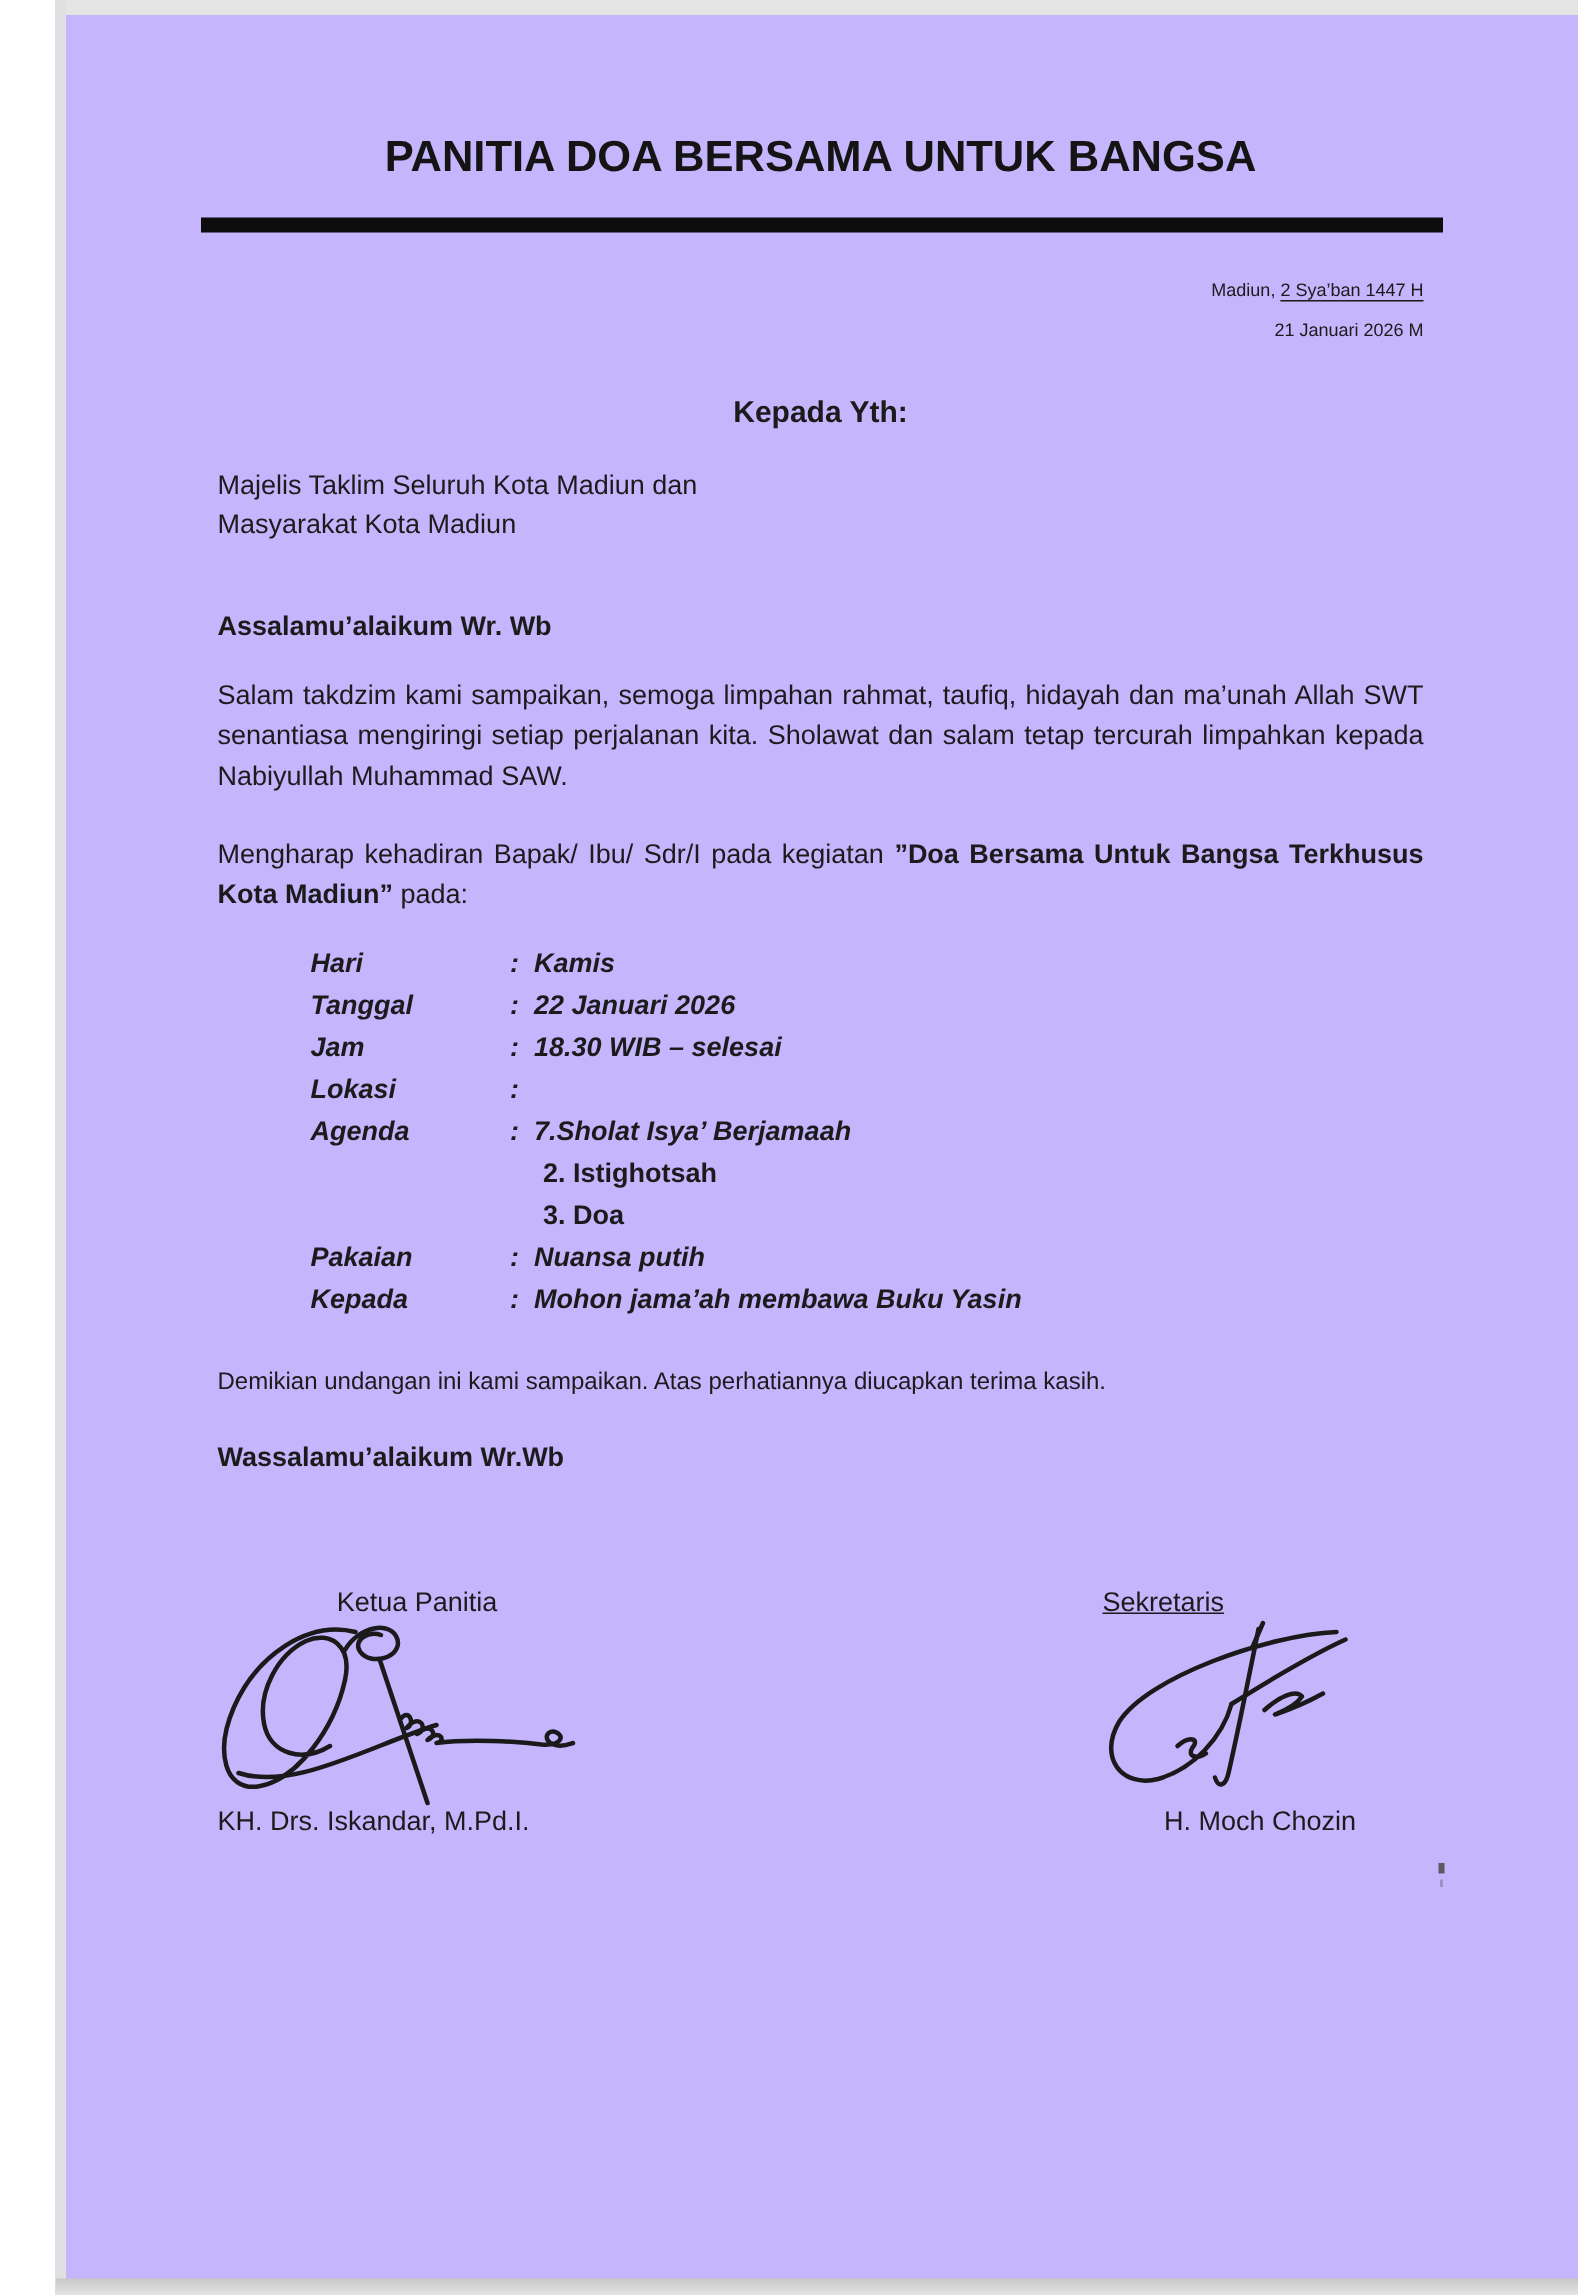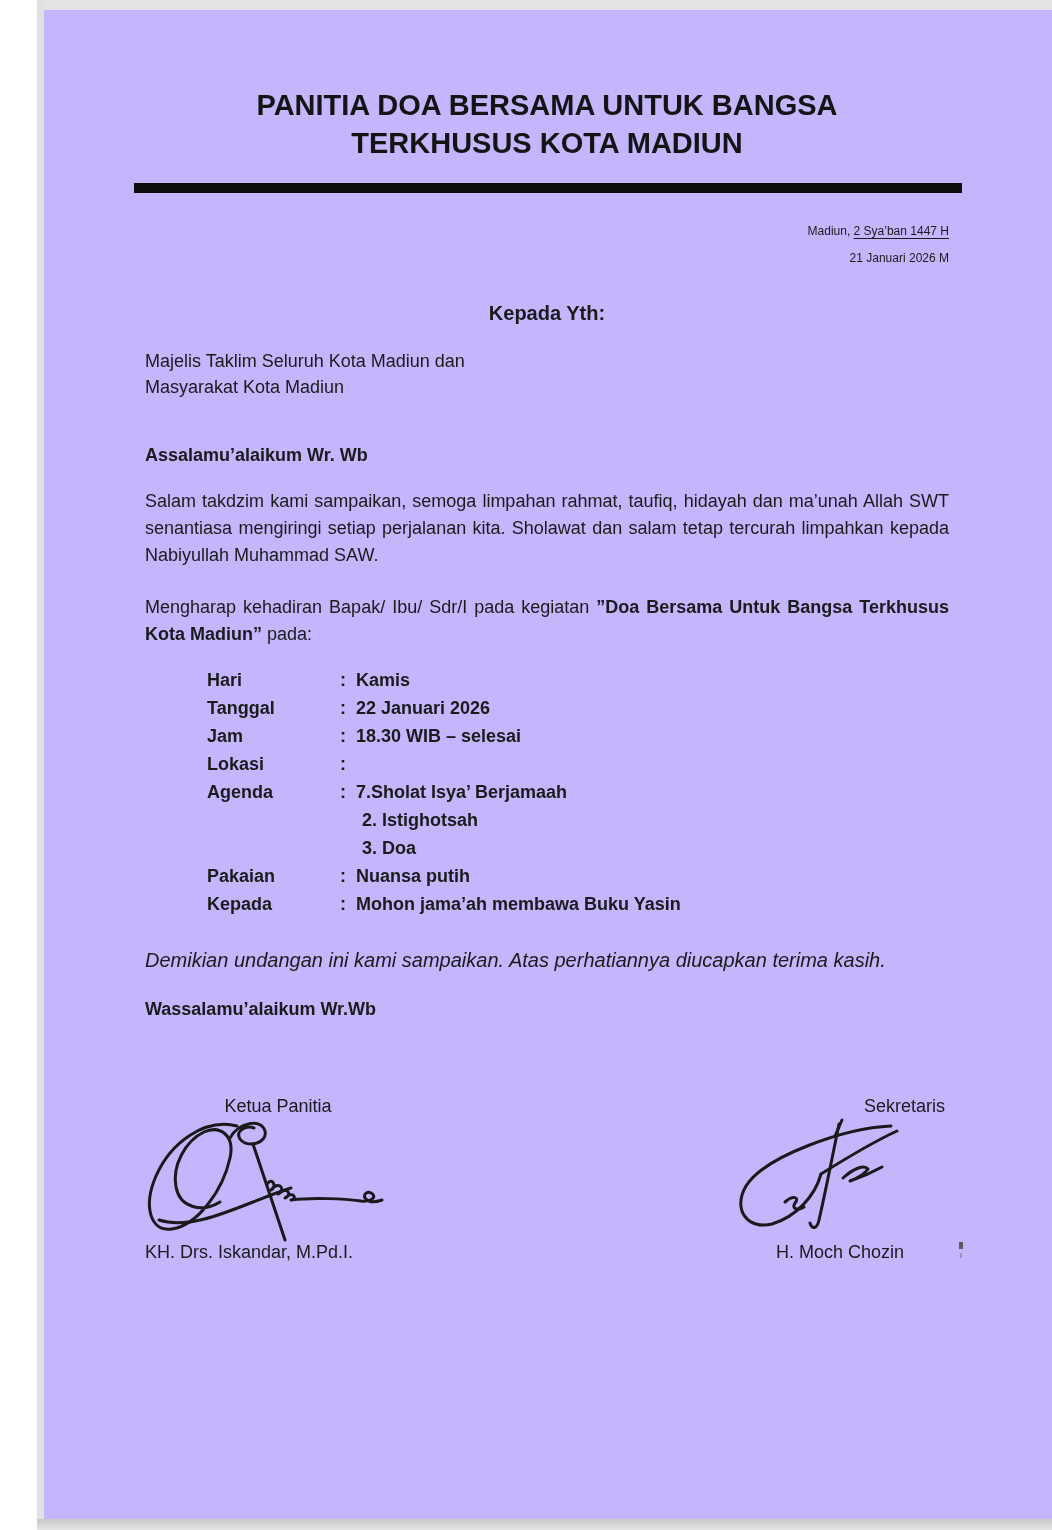--- a/index.html
+++ b/index.html
@@ -65,32 +65,32 @@
   .para1 { margin-top: 22px; }
   .para2 { margin-top: 25px; }
   .b { font-weight: bold; }
 
   .details {
     margin-top: 18px;
     font-size: 18px;
     line-height: 28px;
     font-weight: bold;
   }
-  .detail-row { display: flex; padding-left: 62px; }
+  .detail-row { display: flex; padding-left: 62px; font-style: italic; }
   .detail-label { width: 133px; flex: none; }
   .detail-colon { width: 16px; flex: none; }
   .detail-value { flex: 1; }
   .agenda-sub { padding-left: 217px; }
 
-  .demikian { margin-top: 31px; font-size: 20px; line-height: 22px; font-style: italic; }
+  .demikian { margin-top: 31px; font-size: 16px; line-height: 22px; }
   .wassalam { margin-top: 27px; font-weight: bold; font-size: 18px; line-height: 22px; }
 
   .sig-section { position: relative; margin-top: 76px; height: 190px; font-size: 18px; }
   .sig-role-left  { position:absolute; left:18px;     top:0; width:230px; text-align:center; }
-  .sig-role-right { position:absolute; left:590px; top:0; width:210px; text-align:right; }
+  .sig-role-right { position:absolute; left:590px; top:0; width:210px; text-align:left;text-decoration:underline; }
   .sig-svg-left   { position:absolute; left:-4px;  top:20px; }
   .sig-svg-right  { position:absolute; left:578px; top:16px; }
   .sig-name-left  { position:absolute; left:0;     top:146px; }
   .sig-name-right { position:absolute; left:590px; top:146px; width:210px; text-align:center; }
 
   .ink-artifact {
     position:absolute; left:922px; top:1242px;
     width:4px; height:7px; background:#4a4a4a; opacity:.85;
     box-shadow: 0 10px 0 -1px rgba(90,90,90,.45);
   }
@@ -102,21 +102,20 @@
 
 <div class="page">
   <div class="edge-top"></div>
   <div class="edge-left"></div>
   <div class="edge-bottom"></div>
 
   <div class="content">
 
     <div class="title-block">
       <div>PANITIA DOA BERSAMA UNTUK BANGSA</div>
-      <div>TERKHUSUS KOTA MADIUN</div>
     </div>
 
     <div class="divider"></div>
 
     <div class="date-block">
       <div><span>Madiun, </span><span class="u">2 Sya’ban 1447 H</span></div>
       <div>21 Januari 2026 M</div>
     </div>
 
     <div class="kepada">Kepada Yth:</div>

